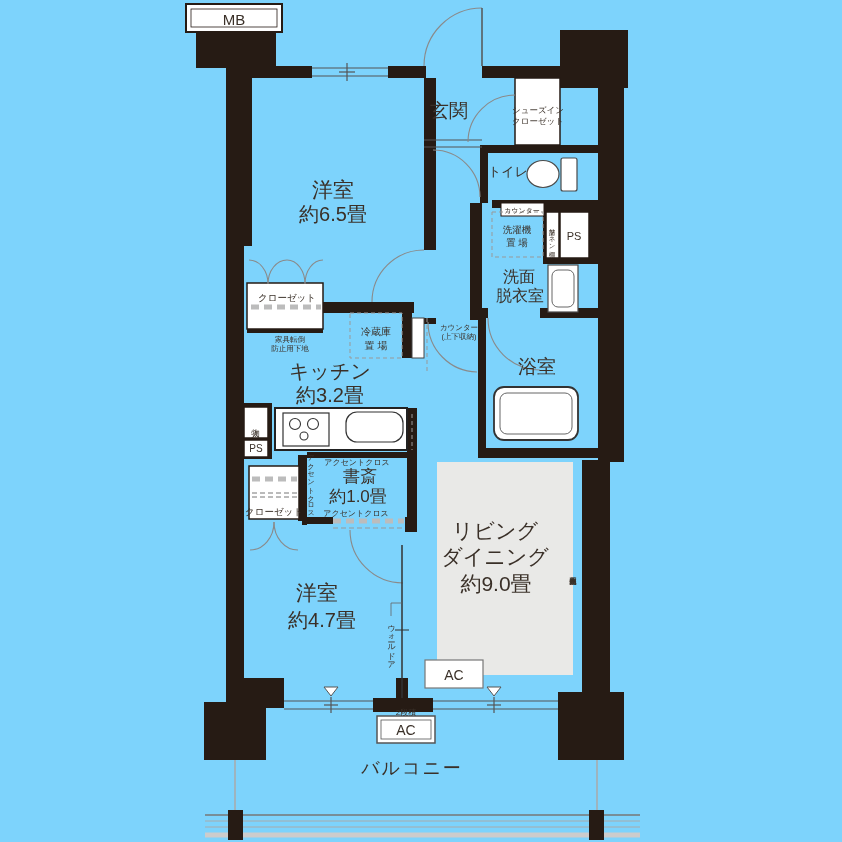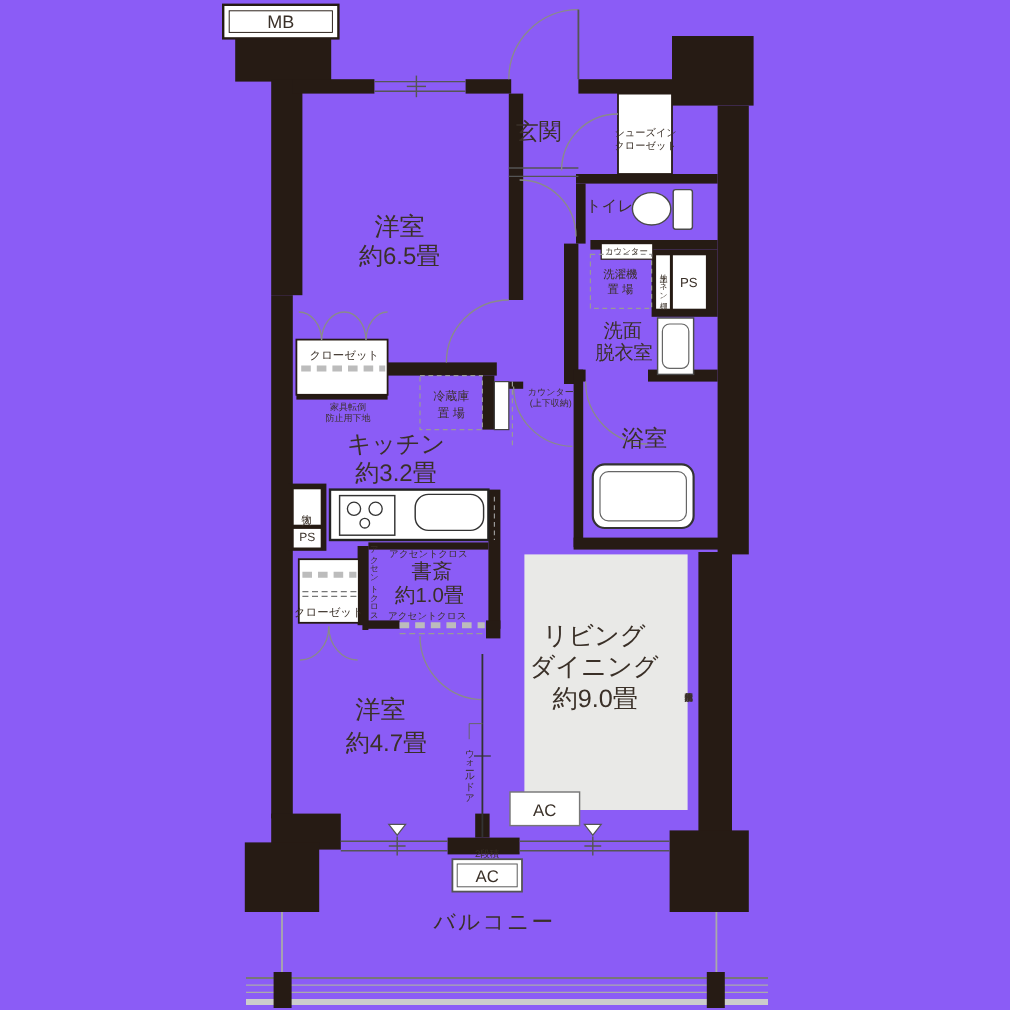--- a/index.html
+++ b/index.html
@@ -1,16 +1,16 @@
 <!DOCTYPE html>
 <html><head>
 <meta charset="utf-8">
 <style>
   html,body{margin:0;padding:0;background:#fff;}
-  .stage{position:relative;width:842px;height:842px;background:#8b5cf6;overflow:hidden;}
+  .stage{position:relative;width:842px;height:842px;background:#7dd3fc;overflow:hidden;}
   svg{display:block;}
   svg text{font-family:"Liberation Sans","DejaVu Sans",sans-serif;fill:#3a3028;}
   .v{writing-mode:vertical-rl;text-orientation:upright;}
   .wall{fill:#261b14;}
   .wbox{fill:#ffffff;stroke:#261b14;stroke-width:1.5;}
   .arc{fill:none;stroke:#8a8a8a;stroke-width:1.1;}
   .fix{fill:#ffffff;stroke:#4a4a4a;stroke-width:1.2;}
   .win{stroke:#555;stroke-width:1.2;}
   .gdash{stroke:#bcbcbc;stroke-width:5;stroke-dasharray:8 5;}
   .tdash{stroke:#999;stroke-width:1;stroke-dasharray:4 3;fill:none;}

